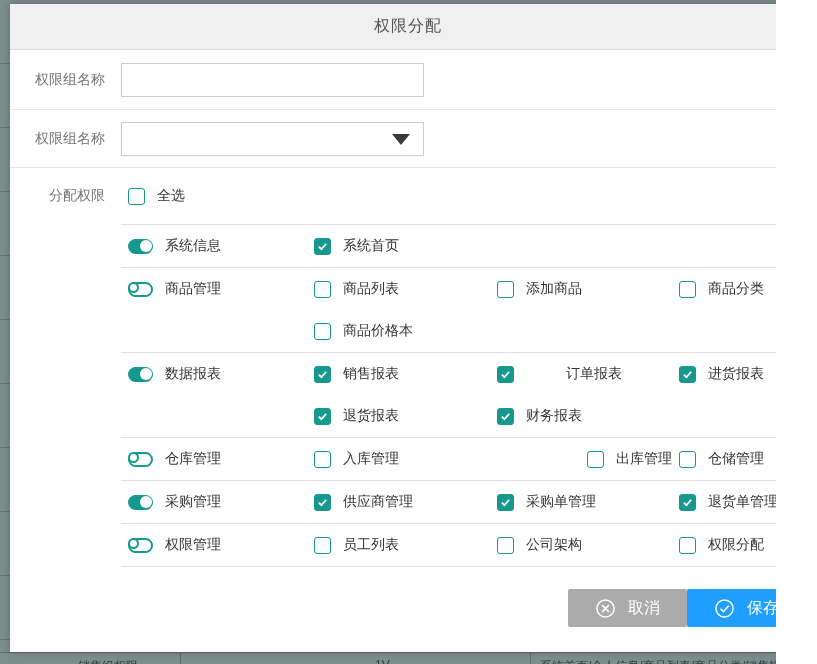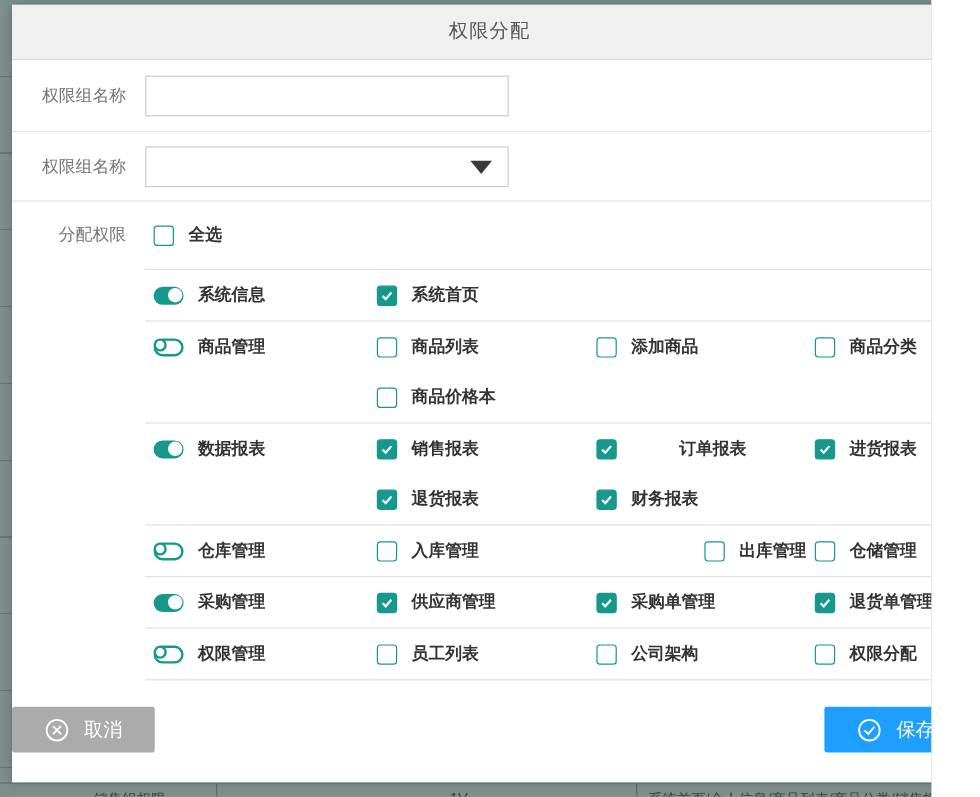--- a/index.html
+++ b/index.html
@@ -41,40 +41,40 @@
   .select-caret { position:absolute; right:13px; top:11px; width:0; height:0;
                   border-left:9px solid transparent; border-right:9px solid transparent;
                   border-top:11px solid #3a3a3a; }
 
   
   .cb { width:17px; height:17px; border:1.5px solid var(--accent,#16998c); border-radius:3px;
         background:#fff; display:inline-flex; align-items:center; justify-content:center;
         flex:none; cursor:pointer; }
   .cb.checked { background:var(--accent,#16998c); border-color:var(--accent,#16998c); }
   .cb svg { display:block; }
-  .cb-label { font-size:14px; color:#333; margin-left:12px;font-weight:bold; }
+  .cb-label { font-size:14px; color:#333; margin-left:12px; }
   .selectall-wrap { margin-left:23px; display:flex; align-items:center; }
 
   
   .toggle { position:relative; width:25px; height:15px; border-radius:8px; flex:none; cursor:pointer; }
   .toggle.on  { background:var(--accent,#16998c); }
   .toggle.on .knob { position:absolute; right:1px; top:1.5px; width:12px; height:12px;
                      border-radius:50%; background:#fff; }
   .toggle.off { background:#fff; border:2px solid var(--accent,#16998c); }
   .toggle.off .knob { position:absolute; left:-2px; top:-2px; width:11px; height:11px;
                       border:2px solid var(--accent,#16998c); border-radius:50%; background:#fff; }
 
   
   .perm-list { margin-left:111px; margin-right:11px; border-top:1px solid #e0e0e0; border-bottom:1px solid #e0e0e0; }
   .perm-group { display:grid; grid-template-columns:186px 183px 182px 1fr; grid-auto-rows:42px; align-items:center; }
   .perm-group + .perm-group { border-top:1px solid #e0e0e0; }
   .perm-cell { display:flex; align-items:center; padding-left:7px; }
 
   
-  .modal-footer { display:flex; justify-content:space-between; padding-top:22px; }
+  .modal-footer { display:flex; justify-content:flex-end; padding-top:22px; }
   .btn { width:119px; height:38px; border:none; border-radius:2px; color:#fff; font-size:16px;
          display:flex; align-items:center; justify-content:center; gap:12px; cursor:pointer;
          font-family:inherit; }
   .btn-cancel { background:var(--cancel-gray,#ababab); }
   .btn-save   { background:var(--save-blue,#1e9fff); }
   .btn svg { display:block; }
 </style>
 </head>
 <body>
 

